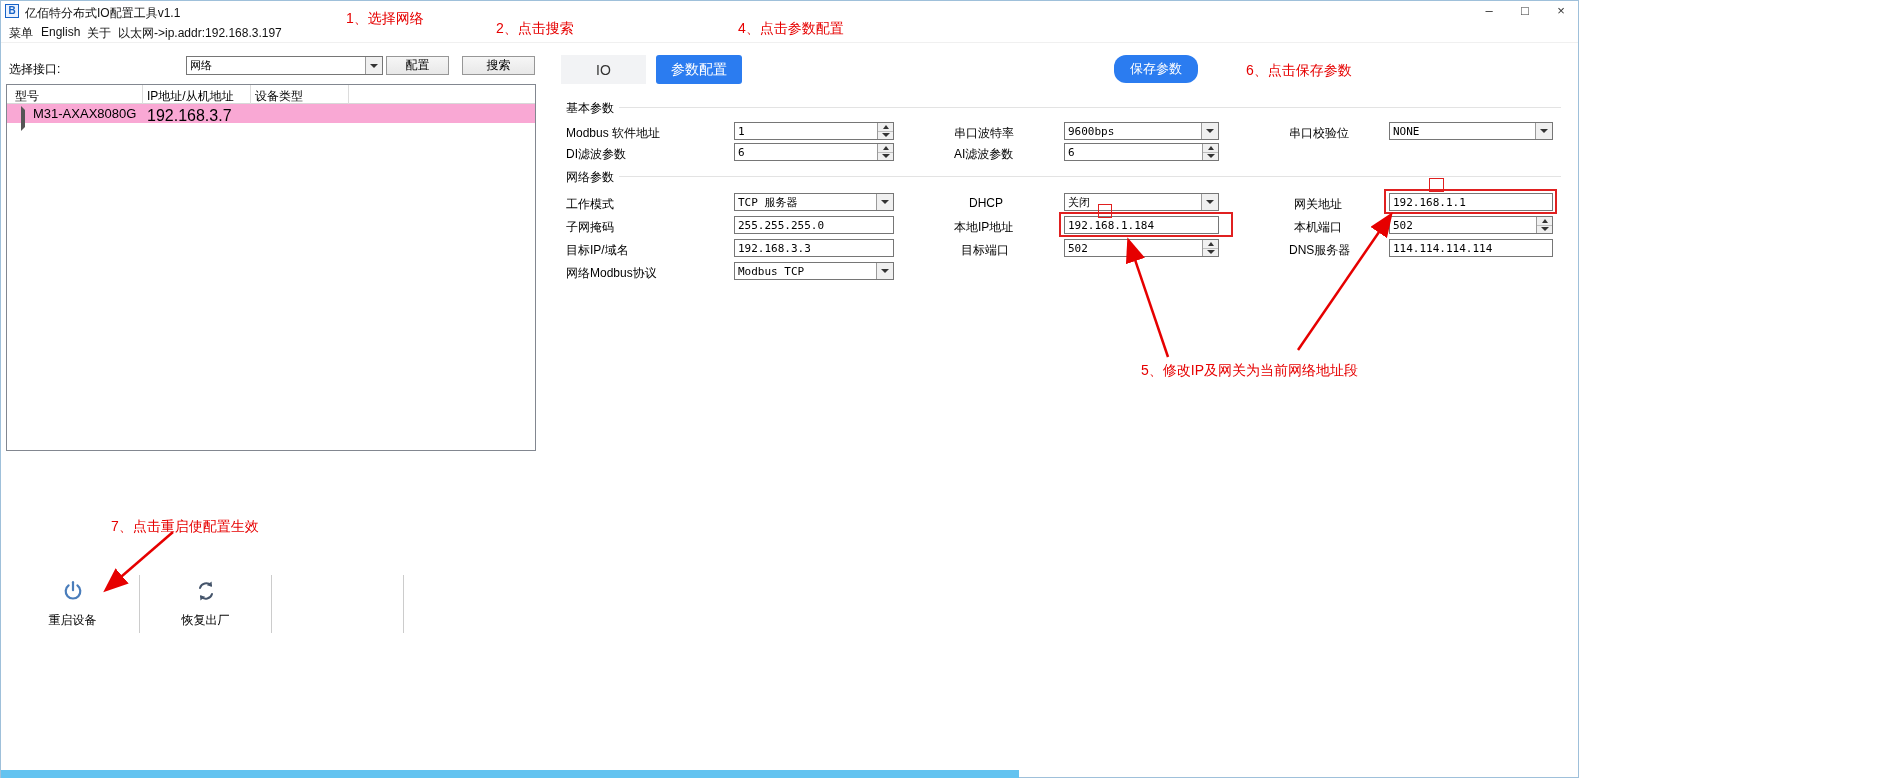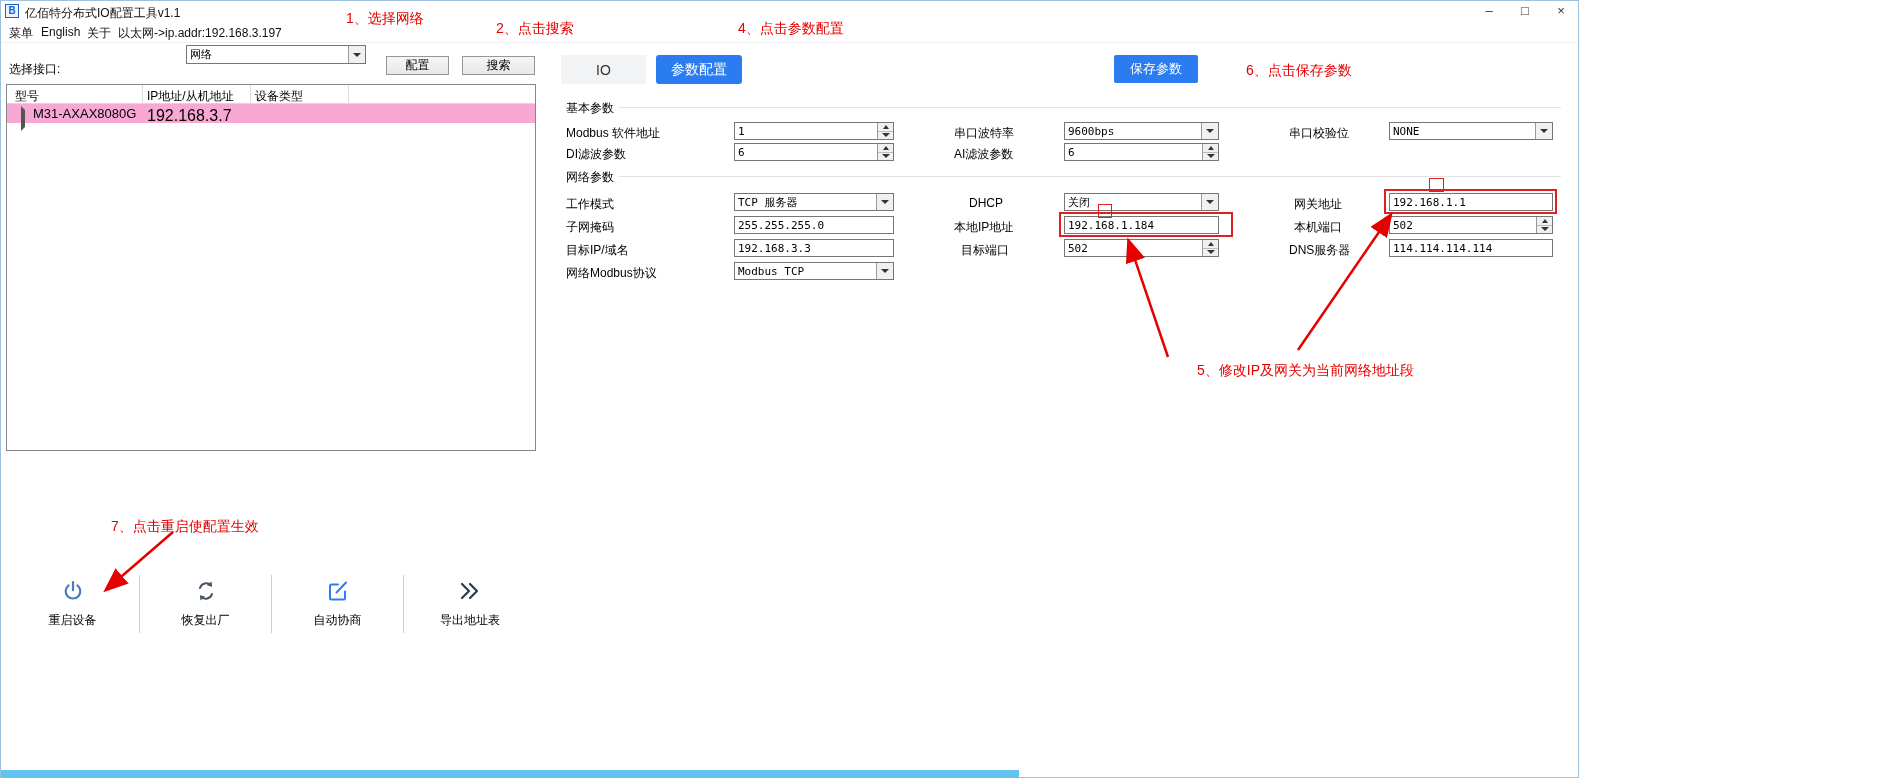--- a/index.html
+++ b/index.html
@@ -33,21 +33,21 @@
   .trow.selected{top:19px;background:#f9a8d4}
   .expander{position:absolute;left:14px;top:6px}
   .cell-model{position:absolute;left:26px;top:2px;font-size:13px;color:#000}
   .cell-ip{position:absolute;left:140px;top:3px;font-size:16px;color:#000}
   .tool-btn{position:absolute;top:570px;height:66px;display:flex;flex-direction:column;align-items:center;justify-content:center;gap:5px;cursor:pointer}
   .tool-label{font-size:12px;color:#000}
   .tool-divider{position:absolute;top:574px;width:1px;height:58px;background:#cccccc}
   .tab{position:absolute;display:flex;align-items:center;justify-content:center;font-size:14px;cursor:pointer}
   .tab.inactive{background:#f2f3f5;color:#333}
   .tab.active{background:#2b7cf0;color:#fff;border-radius:3px}
-  .save-btn{position:absolute;background:#2b7cf0;color:#fff;border:none;border-radius:2px;font-size:13px;font-family:inherit;cursor:pointer}
+  .save-btn{position:absolute;background:#2b7cf0;color:#fff;border:none;border-radius:12px;font-size:13px;font-family:inherit;cursor:pointer}
   .sec-title{position:absolute;font-size:12px;font-weight:normal;color:#000;white-space:nowrap}
   .sec-line{position:absolute;height:1px;background:#e3e3e3}
   .red-box{position:absolute;border:2px solid #e02020;pointer-events:none}
   .red-box.small{border-width:1px}
   #arrows{position:absolute;left:0;top:0;pointer-events:none}
   #status-progress{position:absolute;left:0;top:769px;width:1018px;height:8px;background:#63c3f0}
 </style>
 </head>
 <body>
 
@@ -67,25 +67,25 @@
     <span class="menu-item" style="left:40px">English</span>
     <span class="menu-item" style="left:86px">关于</span>
     <span class="menu-item" style="left:117px">以太网-&gt;ip.addr:192.168.3.197</span>
   </div>
 
   <span class="anno" style="left:345px;top:9px">1、选择网络</span>
   <span class="anno" style="left:495px;top:19px">2、点击搜索</span>
   <span class="anno" style="left:737px;top:19px">4、点击参数配置</span>
   <span class="anno" style="left:1245px;top:61px">6、点击保存参数</span>
   <span class="anno" style="left:185px;top:195px">3、搜索到设备后双击</span>
-  <span class="anno" style="left:1196px;top:361px">5、修改IP及网关为当前网络地址段</span>
+  <span class="anno" style="left:1140px;top:361px">5、修改IP及网关为当前网络地址段</span>
   <span class="anno" style="left:110px;top:517px">7、点击重启使配置生效</span>
 
   <span class="flabel" style="left:8px;top:60px">选择接口:</span>
-  <div class="ctl" style="left:185px;top:44px;width:180px;height:19px">
+  <div class="ctl" style="left:185px;top:55px;width:197px;height:19px">
     <span class="ctl-val">网络</span>
     <span class="sel-btn">
           <span class="tri-down"></span>
         </span>
   </div>
   <button class="win7-btn" style="left:385px;top:55px;width:63px;height:19px">配置</button>
   <button class="win7-btn" style="left:461px;top:55px;width:73px;height:19px">搜索</button>
 
   <div id="device-table">
     <div class="thead">
@@ -118,39 +118,21 @@
       <svg width="24" height="24" viewBox="0 0 24 24">
         <path d="M6 9a6.5 6.5 0 0 1 11-2.6" stroke="#44546a" stroke-width="2" fill="none" stroke-linecap="round"></path>
         <polygon points="17.6,2.4 17.9,7.8 12.9,6.2" fill="#44546a"></polygon>
         <path d="M18 15a6.5 6.5 0 0 1-11 2.6" stroke="#44546a" stroke-width="2" fill="none" stroke-linecap="round"></path>
         <polygon points="6.4,21.6 6.1,16.2 11.1,17.8" fill="#44546a"></polygon>
       </svg>
     </span>
     <span class="tool-label">恢复出厂</span>
   </div>
   <span class="tool-divider" style="left:270px"></span>
-  <div class="tool-btn" style="left:271px;width:131px">
-    <span>
-      <svg width="24" height="24" viewBox="0 0 24 24">
-        <path d="M19 12.5V19a1.5 1.5 0 0 1-1.5 1.5h-12A1.5 1.5 0 0 1 4 19V7a1.5 1.5 0 0 1 1.5-1.5H12" stroke="#2e7bf6" stroke-width="2" fill="none" stroke-linecap="round"></path>
-        <path d="M10.5 13.5L20 3.5" stroke="#2e7bf6" stroke-width="2" stroke-linecap="round" fill="none"></path>
-      </svg>
-    </span>
-    <span class="tool-label">自动协商</span>
-  </div>
   <span class="tool-divider" style="left:402px"></span>
-  <div class="tool-btn" style="left:403px;width:132px">
-    <span>
-      <svg width="26" height="24" viewBox="0 0 26 24">
-        <path d="M5 5l7 7-7 7" stroke="#2b3a4d" stroke-width="2.2" fill="none" stroke-linecap="round" stroke-linejoin="round"></path>
-        <path d="M13 5l7 7-7 7" stroke="#2b3a4d" stroke-width="2.2" fill="none" stroke-linecap="round" stroke-linejoin="round"></path>
-      </svg>
-    </span>
-    <span class="tool-label">导出地址表</span>
-  </div>
 
   <div class="tab inactive" style="left:560px;top:54px;width:85px;height:29px">IO</div>
   <div class="tab active" style="left:655px;top:54px;width:86px;height:29px">参数配置</div>
   <button class="save-btn" style="left:1113px;top:54px;width:84px;height:28px">保存参数</button>
 
   <span class="sec-title" style="left:565px;top:99px">基本参数</span>
   <span class="sec-line" style="left:618px;top:106px;width:942px"></span>
 
   <span class="flabel" style="left:565px;top:124px">Modbus 软件地址</span>
   <div class="ctl" style="left:733px;top:121px;width:160px">

